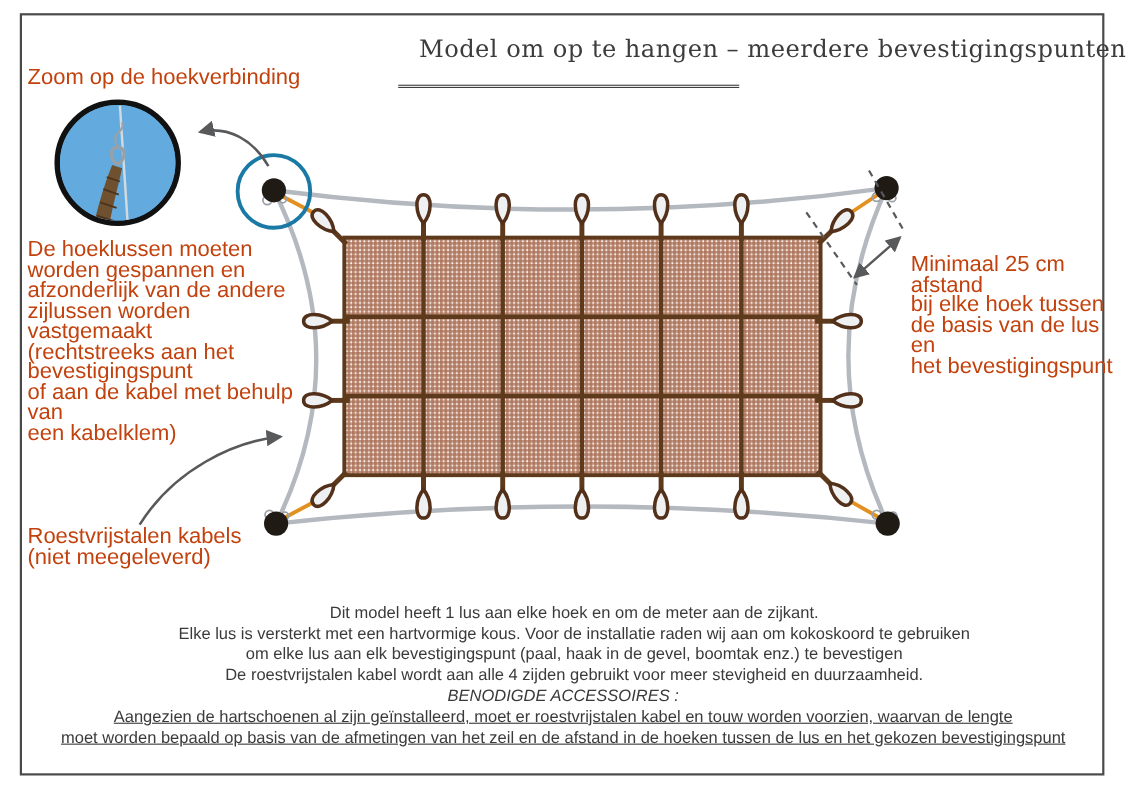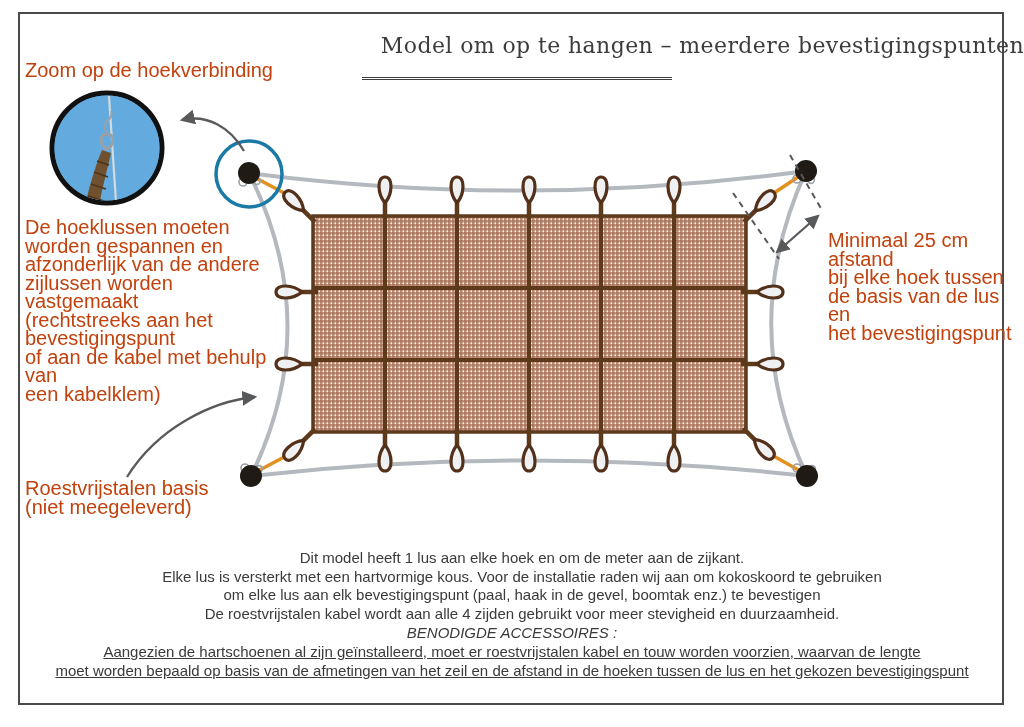--- a/index.html
+++ b/index.html
@@ -163,21 +163,21 @@
 worden gespannen en
 afzonderlijk van de andere
 zijlussen worden vastgemaakt
 (rechtstreeks aan het bevestigingspunt
 of aan de kabel met behulp van
 een kabelklem)</div>
 <div class="note note-min-distance">Minimaal 25 cm afstand
 bij elke hoek tussen
 de basis van de lus en
 het bevestigingspunt</div>
-<div class="note note-cables">Roestvrijstalen basis
+<div class="note note-cables">Roestvrijstalen kabels
 (niet meegeleverd)</div>
 
 <div class="para para-description">Dit model heeft 1 lus aan elke hoek en om de meter aan de zijkant.
 Elke lus is versterkt met een hartvormige kous. Voor de installatie raden wij aan om kokoskoord te gebruiken
 om elke lus aan elk bevestigingspunt (paal, haak in de gevel, boomtak enz.) te bevestigen
 De roestvrijstalen kabel wordt aan alle 4 zijden gebruikt voor meer stevigheid en duurzaamheid.</div>
 <div class="para para-acc-heading">BENODIGDE ACCESSOIRES :</div>
 <div class="para para-acc-body">Aangezien de hartschoenen al zijn geïnstalleerd, moet er roestvrijstalen kabel en touw worden voorzien, waarvan de lengte
 moet worden bepaald op basis van de afmetingen van het zeil en de afstand in de hoeken tussen de lus en het gekozen bevestigingspunt</div>
 

